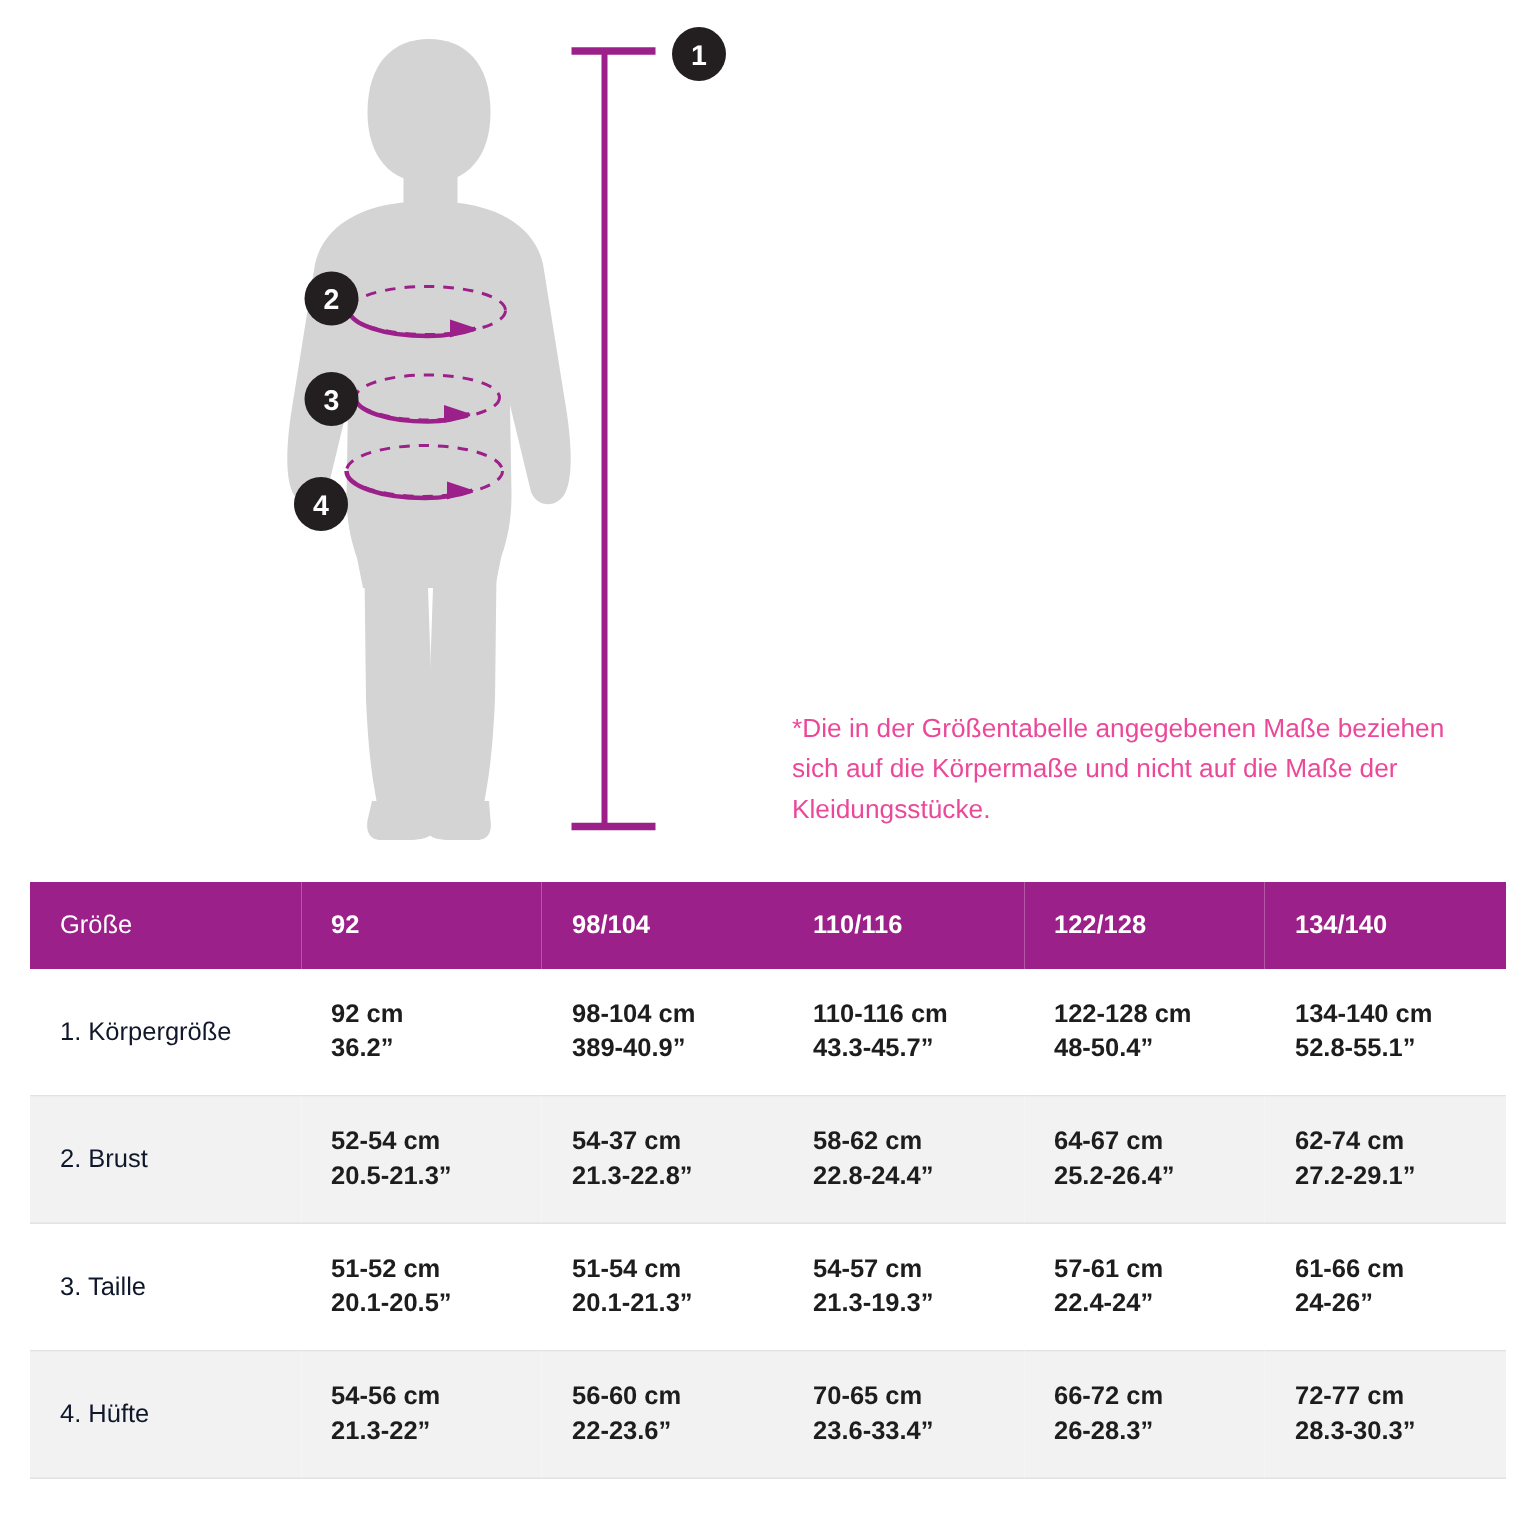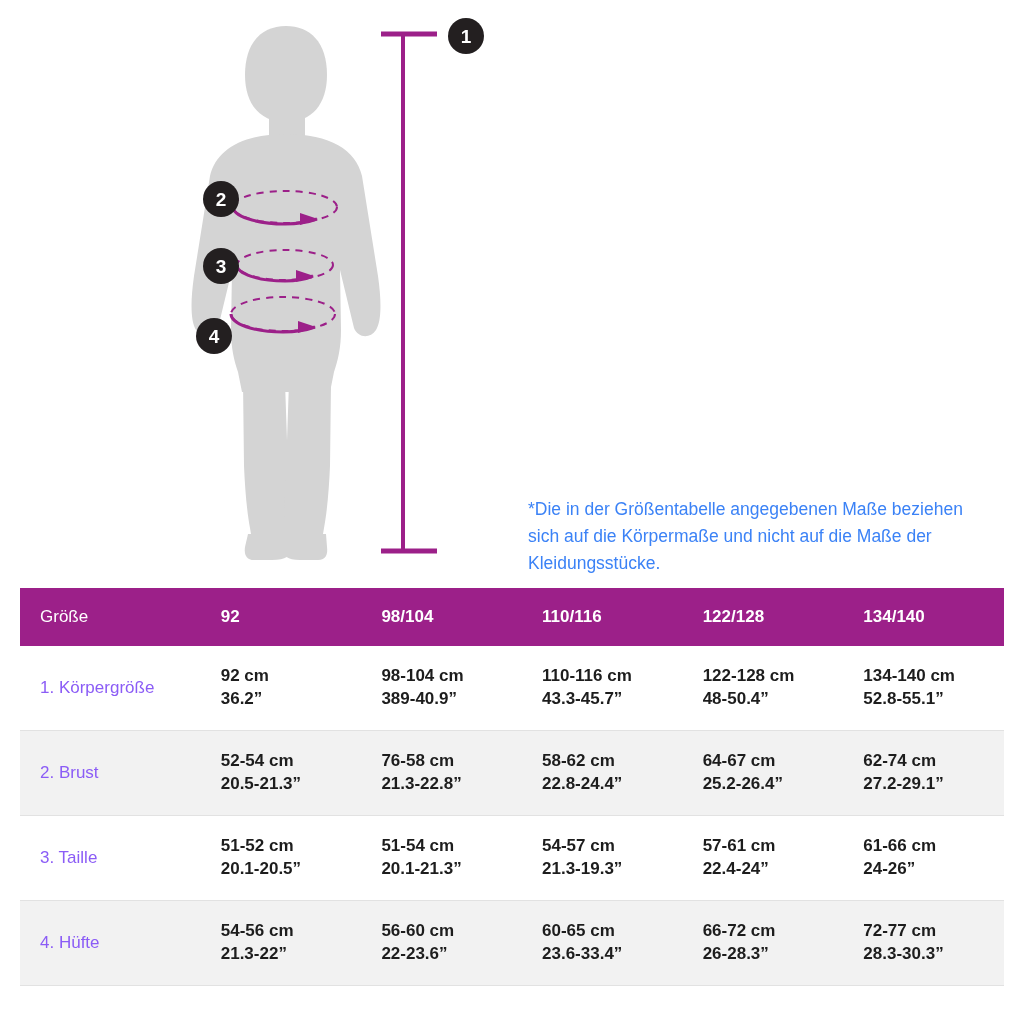--- a/index.html
+++ b/index.html
@@ -28,25 +28,25 @@
   }
   .figure-svg {
     position: absolute;
     left: 0;
     top: 0;
   }
 
   .note {
     position: absolute;
     left: 528px;
-    top: 496px;
+    top: 472px;
     width: 450px;
     font-size: 17.5px;
     line-height: 1.55;
-    color: #3b82f6;
+    color: #ec4899;
   }
 
   
   .size-table {
     position: absolute;
     left: 20px;
     top: 588px;
     width: 984px;
     border-collapse: collapse;
     table-layout: fixed;
@@ -86,21 +86,21 @@
     border-bottom: 1px solid #e2e2e2;
   }
   .body-row.alt td {
     background: #f2f2f2;
   }
   .body-row td .cellpad {
     padding: 0 0 0 16px;
   }
   .row-label {
     font-size: 17px;
-    color: #8b5cf6;
+    color: #0f172a;
   }
   .meas {
     font-size: 17px;
     font-weight: bold;
     color: #1d1d1d;
     line-height: 1.35;
   }
   .col-label { width: 180px; }
   .col-v { width: 160px; }
 </style>
@@ -261,21 +261,21 @@
           <div class="cellpad row-label">2. Brust</div>
         </td>
         <td>
           <div class="cellpad meas">
             <div>52-54 cm</div>
             <div>20.5-21.3”</div>
           </div>
         </td>
         <td>
           <div class="cellpad meas">
-            <div>76-58 cm</div>
+            <div>54-37 cm</div>
             <div>21.3-22.8”</div>
           </div>
         </td>
         <td>
           <div class="cellpad meas">
             <div>58-62 cm</div>
             <div>22.8-24.4”</div>
           </div>
         </td>
         <td>
@@ -339,21 +339,21 @@
           </div>
         </td>
         <td>
           <div class="cellpad meas">
             <div>56-60 cm</div>
             <div>22-23.6”</div>
           </div>
         </td>
         <td>
           <div class="cellpad meas">
-            <div>60-65 cm</div>
+            <div>70-65 cm</div>
             <div>23.6-33.4”</div>
           </div>
         </td>
         <td>
           <div class="cellpad meas">
             <div>66-72 cm</div>
             <div>26-28.3”</div>
           </div>
         </td>
         <td>

